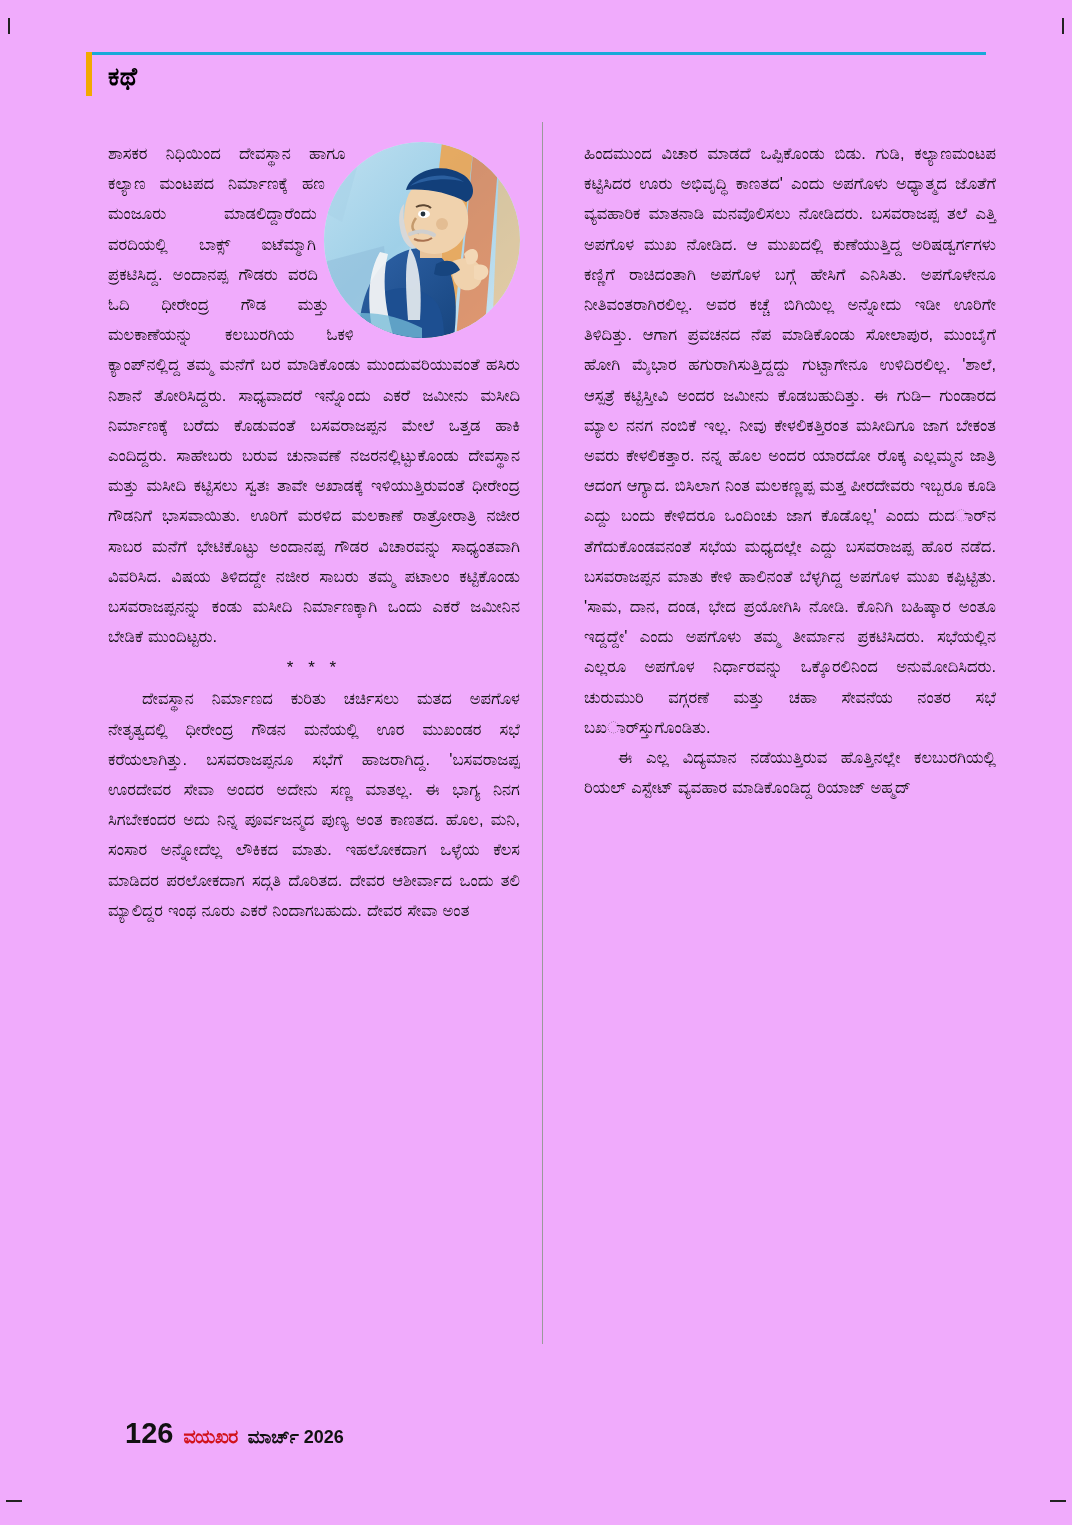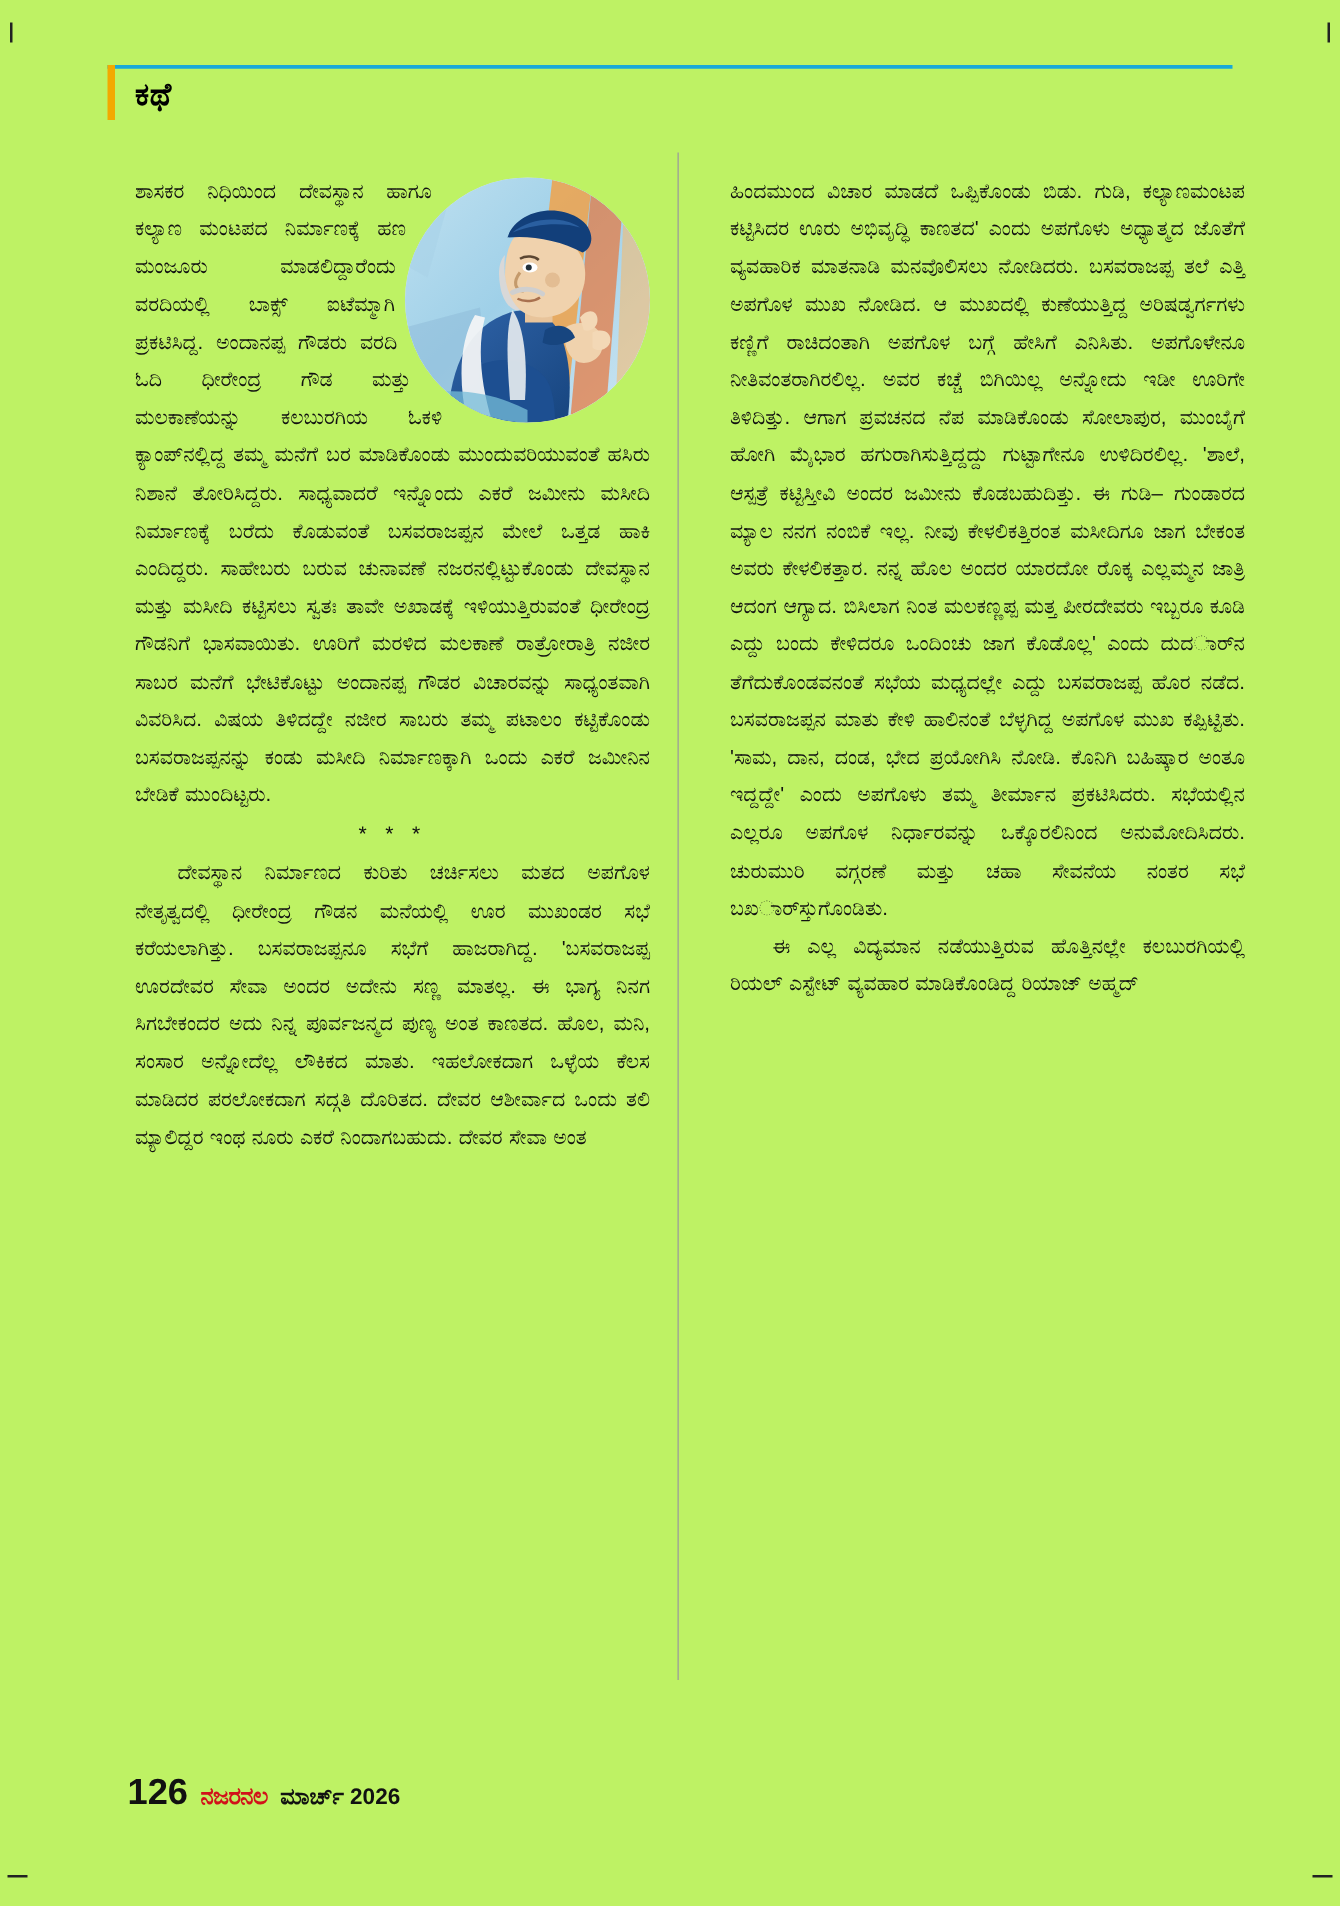--- a/index.html
+++ b/index.html
@@ -13,21 +13,21 @@
     font-family: "Liberation Sans", sans-serif;
     color: #000000;
     position: relative;
     overflow: hidden;
   }
   .page {
     position: absolute;
     left: 0; top: 0;
     width: 1072px;
     height: 1525px;
-    background: #bef264;
+    background: #f0abfc;
   }
 
   
   .tick {
     position: absolute;
     background: #222;
   }
   .tick.v { width: 2px; height: 16px; }
   .tick.h { width: 16px; height: 2px; }
 
@@ -124,21 +124,21 @@
     width: 196px;
     height: 196px;
     border-radius: 50%;
     overflow: hidden;
     background: #cfe3f2;
   }
   .illus svg { display: block; }
 
   .footer {
     position: absolute;
-    left: 102px;
+    left: 125px;
     top: 1395px;
     display: flex;
     align-items: baseline;
     gap: 10px;
   }
   .folio {
     font-size: 29px;
     font-weight: bold;
     color: #111;
     font-family: "Liberation Sans", sans-serif;
@@ -249,17 +249,17 @@
     </div>
 
     <div class="col col-right">
       <p class="body">ಹಿಂದಮುಂದ ವಿಚಾರ ಮಾಡದೆ ಒಪ್ಪಿಕೊಂಡು ಬಿಡು. ಗುಡಿ, ಕಲ್ಯಾಣಮಂಟಪ ಕಟ್ಟಿಸಿದರ ಊರು ಅಭಿವೃದ್ಧಿ ಕಾಣತದ' ಎಂದು ಅಪಗೊಳು ಅಧ್ಯಾತ್ಮದ ಜೊತೆಗೆ ವ್ಯವಹಾರಿಕ ಮಾತನಾಡಿ ಮನವೊಲಿಸಲು ನೋಡಿದರು. ಬಸವರಾಜಪ್ಪ ತಲೆ ಎತ್ತಿ ಅಪಗೊಳ ಮುಖ ನೋಡಿದ. ಆ ಮುಖದಲ್ಲಿ ಕುಣೆಯುತ್ತಿದ್ದ ಅರಿಷಡ್ವರ್ಗಗಳು ಕಣ್ಣಿಗೆ ರಾಚಿದಂತಾಗಿ ಅಪಗೊಳ ಬಗ್ಗೆ ಹೇಸಿಗೆ ಎನಿಸಿತು. ಅಪಗೊಳೇನೂ ನೀತಿವಂತರಾಗಿರಲಿಲ್ಲ. ಅವರ ಕಚ್ಚೆ ಬಿಗಿಯಿಲ್ಲ ಅನ್ನೋದು ಇಡೀ ಊರಿಗೇ ತಿಳಿದಿತ್ತು. ಆಗಾಗ ಪ್ರವಚನದ ನೆಪ ಮಾಡಿಕೊಂಡು ಸೋಲಾಪುರ, ಮುಂಬೈಗೆ ಹೋಗಿ ಮೈಭಾರ ಹಗುರಾಗಿಸುತ್ತಿದ್ದದ್ದು ಗುಟ್ಟಾಗೇನೂ ಉಳಿದಿರಲಿಲ್ಲ. 'ಶಾಲೆ, ಆಸ್ಪತ್ರೆ ಕಟ್ಟಿಸ್ತೀವಿ ಅಂದರ ಜಮೀನು ಕೊಡಬಹುದಿತ್ತು. ಈ ಗುಡಿ– ಗುಂಡಾರದ ಮ್ಯಾಲ ನನಗ ನಂಬಿಕೆ ಇಲ್ಲ. ನೀವು ಕೇಳಲಿಕತ್ತಿರಂತ ಮಸೀದಿಗೂ ಜಾಗ ಬೇಕಂತ ಅವರು ಕೇಳಲಿಕತ್ತಾರ. ನನ್ನ ಹೊಲ ಅಂದರ ಯಾರದೋ ರೊಕ್ಕ ಎಲ್ಲಮ್ಮನ ಜಾತ್ರಿ ಆದಂಗ ಆಗ್ಯಾದ. ಬಿಸಿಲಾಗ ನಿಂತ ಮಲಕಣ್ಣಪ್ಪ ಮತ್ತ ಪೀರದೇವರು ಇಬ್ಬರೂ ಕೂಡಿ ಎದ್ದು ಬಂದು ಕೇಳಿದರೂ ಒಂದಿಂಚು ಜಾಗ ಕೊಡೊಲ್ಲ' ಎಂದು ದುದರ್ಾನ ತೆಗೆದುಕೊಂಡವನಂತೆ ಸಭೆಯ ಮಧ್ಯದಲ್ಲೇ ಎದ್ದು ಬಸವರಾಜಪ್ಪ ಹೊರ ನಡೆದ. ಬಸವರಾಜಪ್ಪನ ಮಾತು ಕೇಳಿ ಹಾಲಿನಂತೆ ಬೆಳ್ಳಗಿದ್ದ ಅಪಗೊಳ ಮುಖ ಕಪ್ಪಿಟ್ಟಿತು. 'ಸಾಮ, ದಾನ, ದಂಡ, ಭೇದ ಪ್ರಯೋಗಿಸಿ ನೋಡಿ. ಕೊನಿಗಿ ಬಹಿಷ್ಕಾರ ಅಂತೂ ಇದ್ದದ್ದೇ' ಎಂದು ಅಪಗೊಳು ತಮ್ಮ ತೀರ್ಮಾನ ಪ್ರಕಟಿಸಿದರು. ಸಭೆಯಲ್ಲಿನ ಎಲ್ಲರೂ ಅಪಗೊಳ ನಿರ್ಧಾರವನ್ನು ಒಕ್ಕೊರಲಿನಿಂದ ಅನುಮೋದಿಸಿದರು. ಚುರುಮುರಿ ವಗ್ಗರಣೆ ಮತ್ತು ಚಹಾ ಸೇವನೆಯ ನಂತರ ಸಭೆ ಬಖರ್ಾಸ್ತುಗೊಂಡಿತು.</p>
       <p class="body indent">ಈ ಎಲ್ಲ ವಿದ್ಯಮಾನ ನಡೆಯುತ್ತಿರುವ ಹೊತ್ತಿನಲ್ಲೇ ಕಲಬುರಗಿಯಲ್ಲಿ ರಿಯಲ್ ಎಸ್ಟೇಟ್ ವ್ಯವಹಾರ ಮಾಡಿಕೊಂಡಿದ್ದ ರಿಯಾಜ್ ಅಹ್ಮದ್</p>
     </div>
   </div>
 
   <div class="footer">
     <span class="folio">126</span>
-    <span class="mast">ನಜರನಲ</span>
+    <span class="mast">ವಯಖರ</span>
     <span class="issue">ಮಾರ್ಚ್ 2026</span>
   </div>
 
 </div>
 
 </body></html>

